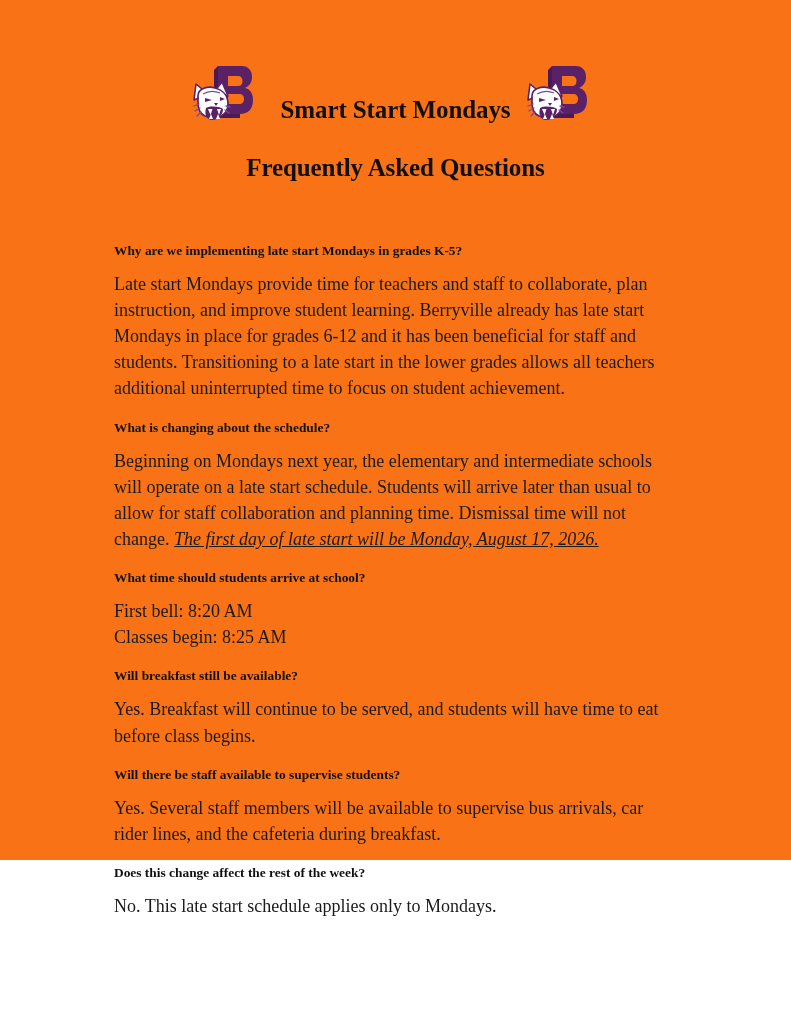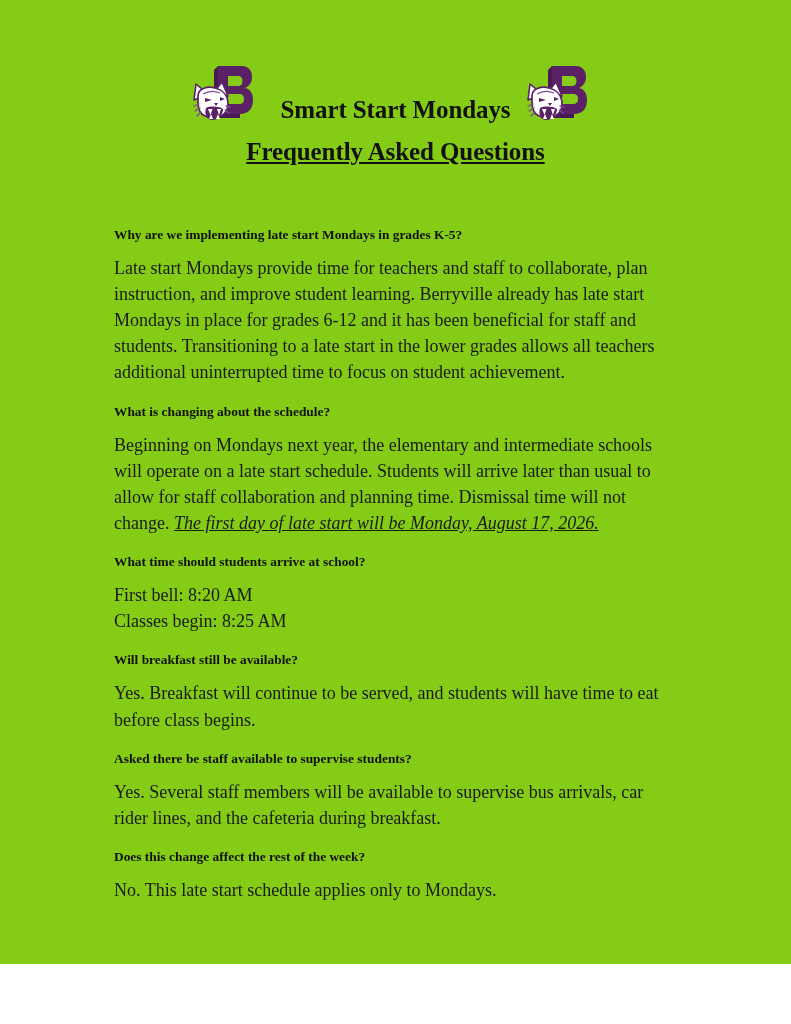--- a/index.html
+++ b/index.html
@@ -13,22 +13,22 @@
     height: 1024px;
     overflow: hidden;
     font-family: "Liberation Serif", "DejaVu Serif", serif;
     color: #111111;
     -webkit-font-smoothing: antialiased;
   }
 
   .page {
     position: relative;
     width: 791px;
-    height: 964px;
-    background: #84cc16;
+    height: 860px;
+    background: #f97316;
     box-sizing: border-box;
   }
 
   
   .header {
     padding-top: 86px;
     text-align: center;
   }
   .title-row {
     position: relative;
@@ -43,22 +43,21 @@
     color: #111111;
     position: relative;
     z-index: 2;
   }
   .title-line-2 {
     display: block;
     font-size: 25px;
     font-weight: bold;
     letter-spacing: -0.1px;
     color: #111111;
-    margin-top: 4px;
-    text-decoration: underline;
+    margin-top: 20px;
   }
 
   
   .logo {
     position: absolute;
     top: -22px;
     width: 64px;
     height: 66px;
     z-index: 1;
   }
@@ -195,21 +194,21 @@
       </p>
     </div>
 
 
     <div class="qa">
       <p class="question">Will breakfast still be available?</p>
       <p class="answer">Yes. Breakfast will continue to be served, and students will have time to eat before class begins.</p>
     </div>
 
     <div class="qa">
-      <p class="question">Asked there be staff available to supervise students?</p>
+      <p class="question">Will there be staff available to supervise students?</p>
       <p class="answer">Yes. Several staff members will be available to supervise bus arrivals, car rider lines, and the cafeteria during breakfast.</p>
     </div>
 
     <div class="qa">
       <p class="question">Does this change affect the rest of the week?</p>
       <p class="answer">No. This late start schedule applies only to Mondays.</p>
     </div>
 
   </div>
 </div>

